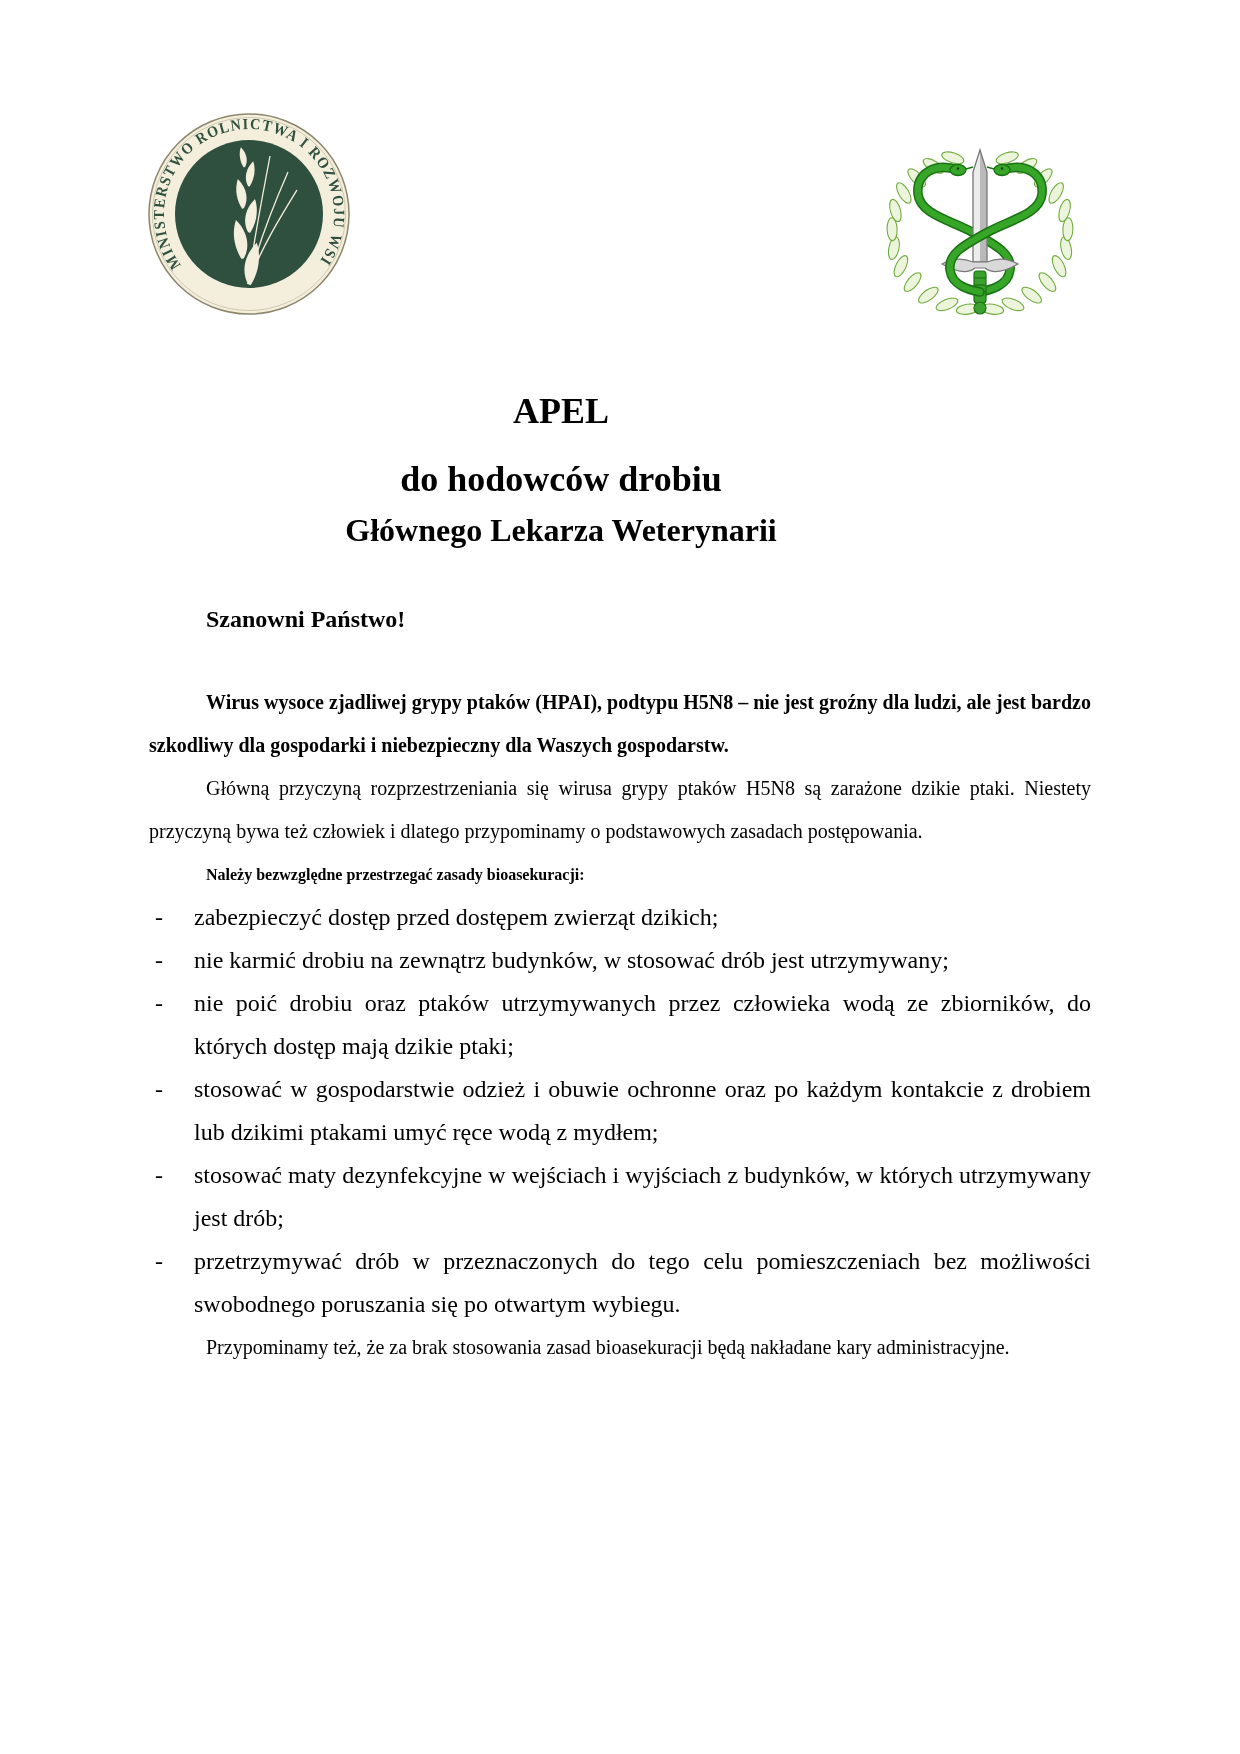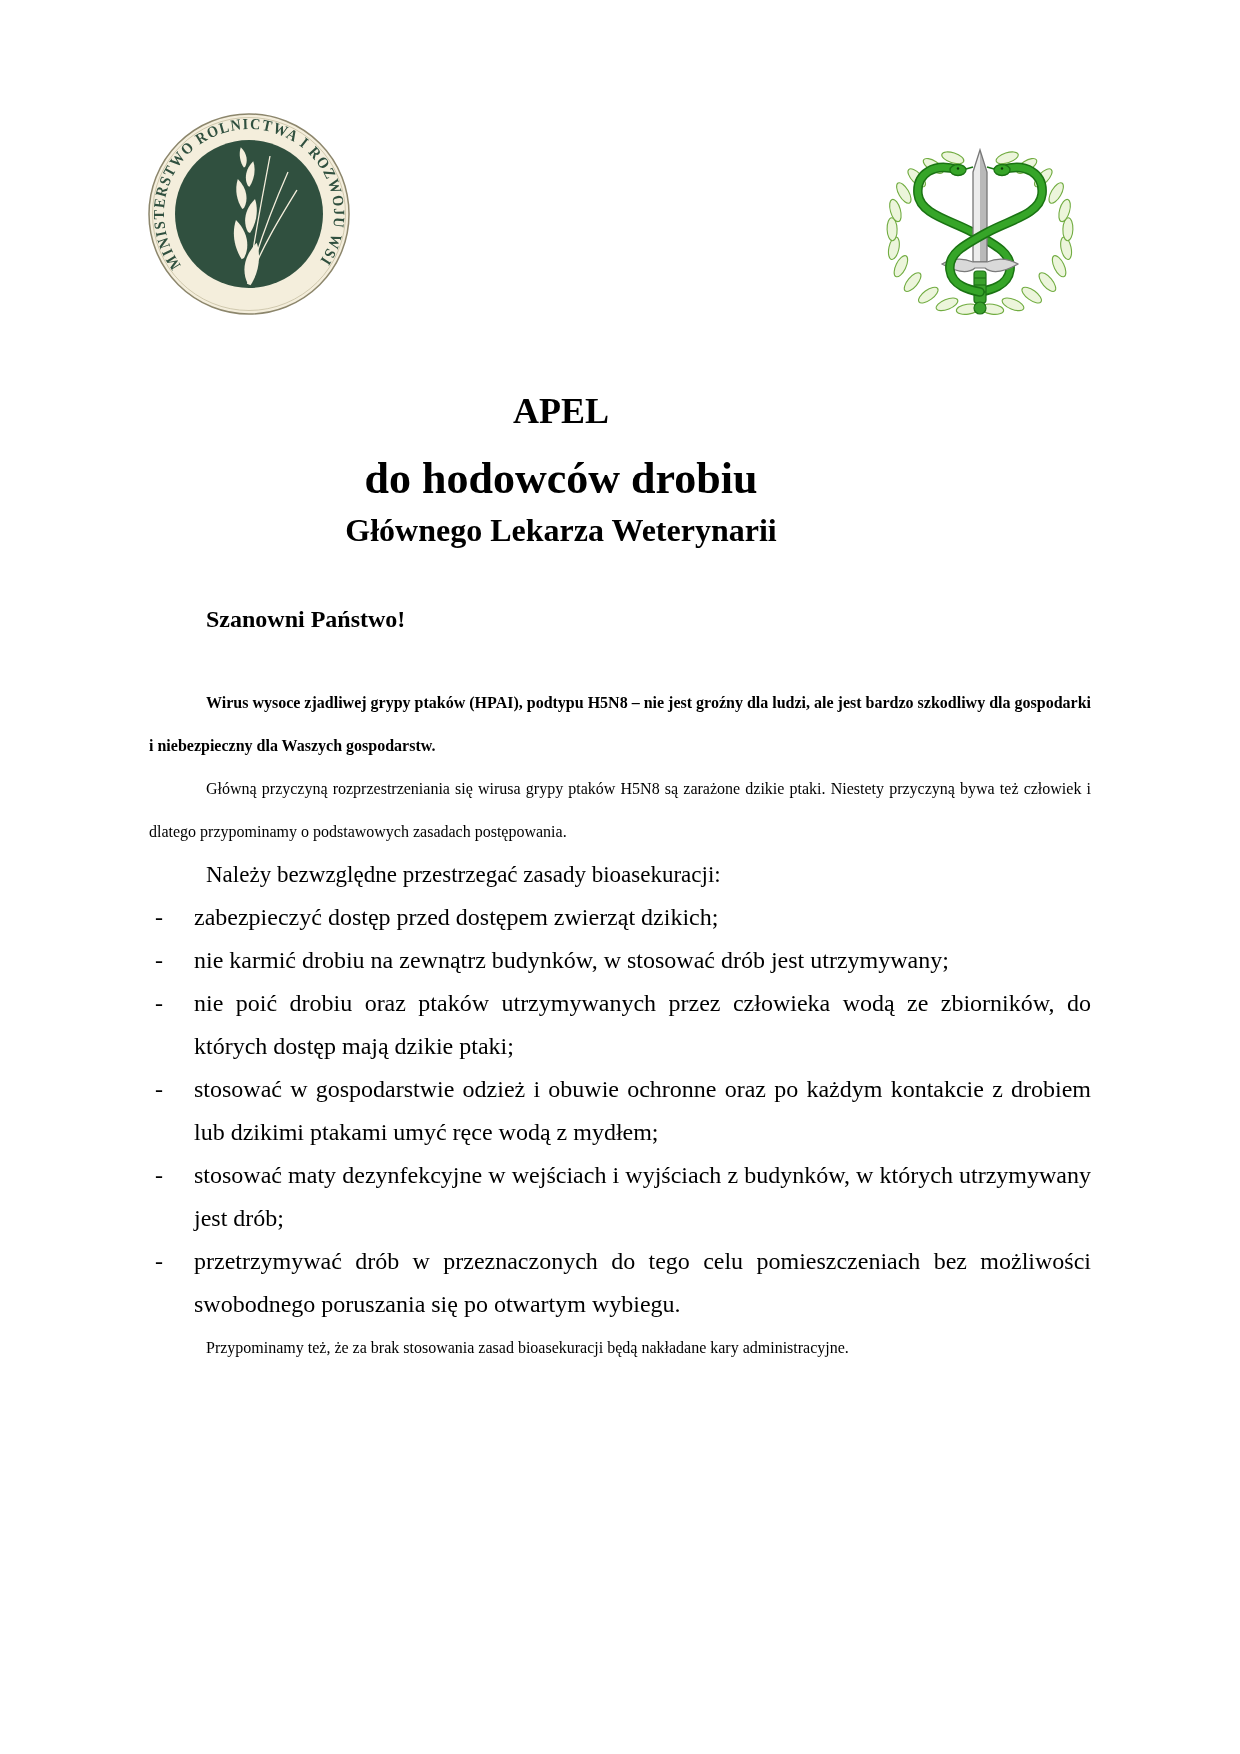--- a/index.html
+++ b/index.html
@@ -9,36 +9,36 @@
     overflow:hidden;
   }
   .logo { position:absolute; }
   .logo-ministry { left:147px; top:112px; width:204px; height:204px; }
   .logo-vet { left:872px; top:140px; width:216px; height:182px; }
 
   .textcol { position:absolute; left:149px; top:391px; width:942px; }
 
   .h-title { font-size:36px; font-weight:bold; line-height:40px; text-align:center;
              margin:0 118px 0 0; }
-  .h-sub   { font-size:44px; font-weight:bold; line-height:40px; text-align:center;
+  .h-sub   { font-size:36px; font-weight:bold; line-height:40px; text-align:center;
              margin:28px 118px 0 0; }
   .h-auth  { font-size:28px; font-weight:bold; line-height:34px; text-align:center;
              margin:60px 118px 0 0; }
   .h-oraz  { font-size:20px; font-weight:bold; line-height:26px; text-align:center;
              margin:14px 118px 0 0; }
   .h-auth2 { font-size:32px; font-weight:bold; line-height:34px; text-align:center;
              margin:14px 118px 0 0; }
 
   .salutation { font-size:24px; font-weight:bold; line-height:32px;
                 margin:56px 0 0 0; padding-left:57px; }
 
-  .para { font-size:16px; line-height:43px; text-align:justify; text-justify:inter-word;
+  .para { font-size:20px; line-height:43px; text-align:justify; text-justify:inter-word;
           margin:0; text-indent:57px; }
   .para-bold { font-weight:bold; margin-top:46px; }
-  .rules-heading { font-size:23px; font-weight:normal; line-height:43px;
+  .rules-heading { font-size:16px; font-weight:bold; line-height:43px;
                    margin:0; padding-left:57px; }
 
   .rules { margin:0; }
   .rule { position:relative; font-size:24px; line-height:43px; text-align:justify;
           text-justify:inter-word; padding-left:45px; }
   .rule .marker { position:absolute; left:6px; top:0; }
 
   .closing { margin-top:0; }
 </style>
 </head>

